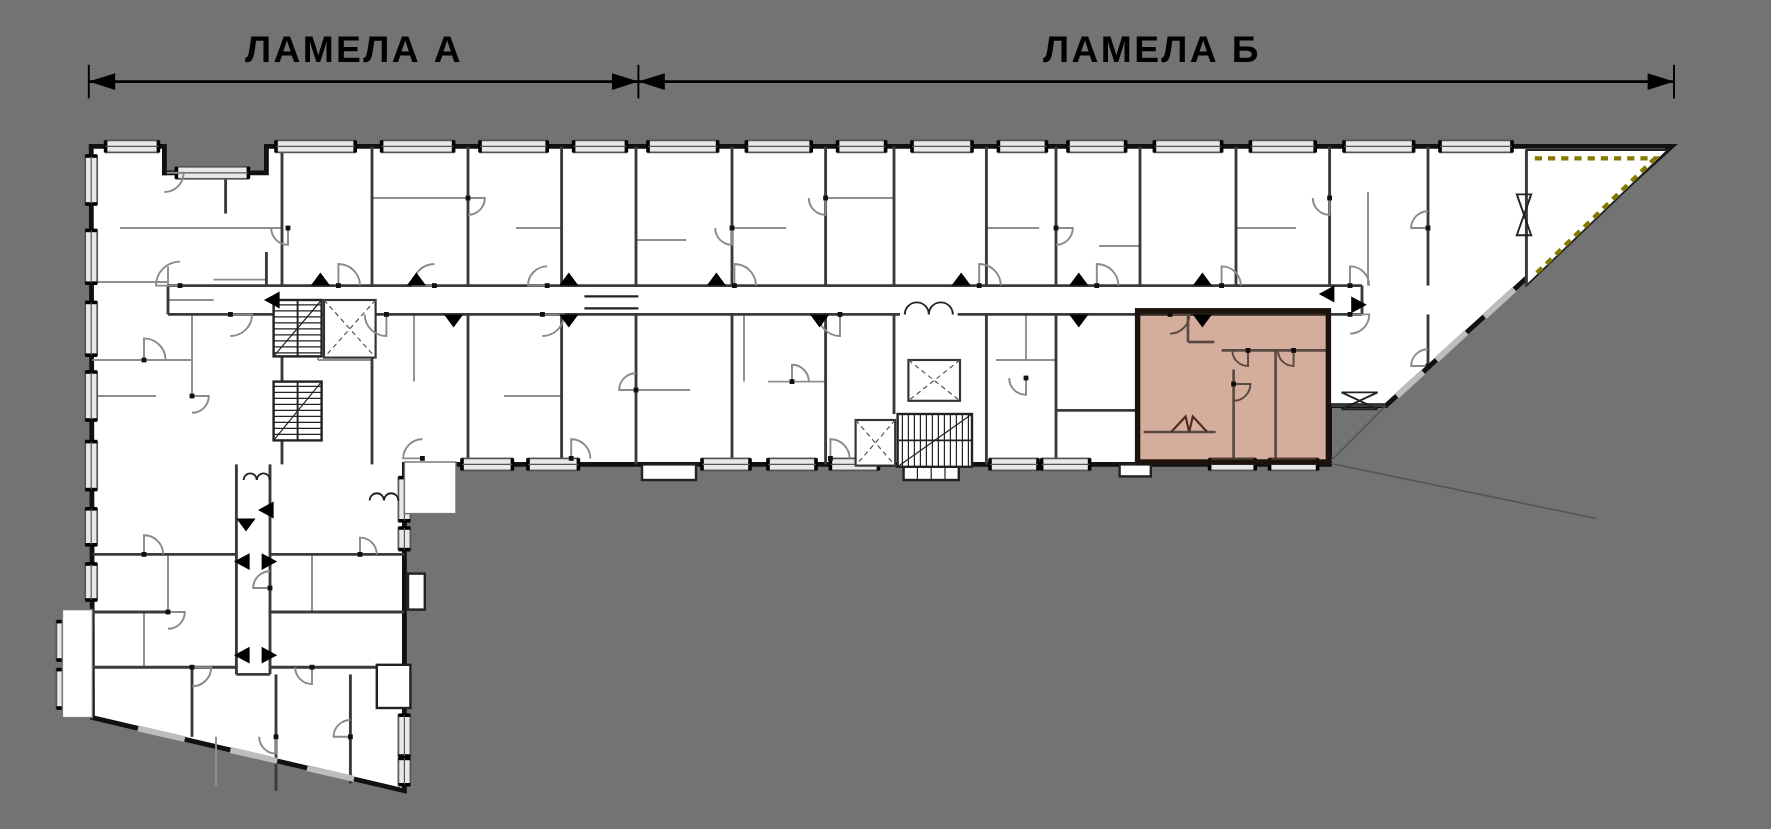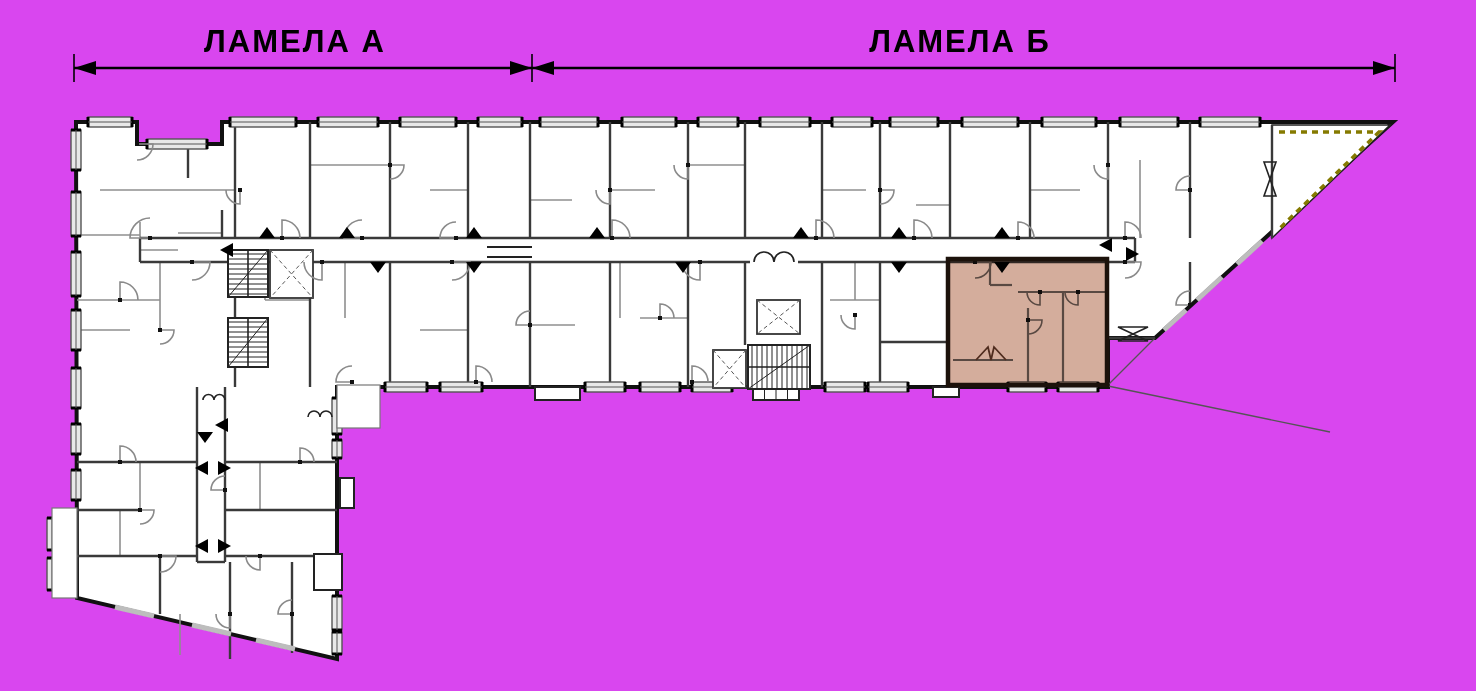--- a/index.html
+++ b/index.html
@@ -1,16 +1,16 @@
 <!DOCTYPE html>
 <html><head>
 <meta charset="utf-8">
 <style>
   html,body{margin:0;padding:0;background:#fff;}
-  #stage{position:relative;width:1476px;height:691px;background:#d946ef;overflow:hidden;
+  #stage{position:relative;width:1476px;height:691px;background:#737373;overflow:hidden;
          font-family:"Liberation Sans","DejaVu Sans",sans-serif;}
   svg{position:absolute;left:0;top:0;}
   .dim-label{font-weight:bold;font-size:31px;letter-spacing:2px;fill:#000;}
 </style>
 </head>
 <body>
 
 <div id="stage">
   <svg id="plan-svg" width="1476" height="691" viewBox="0 0 1476 691">
     <g id="gen">

